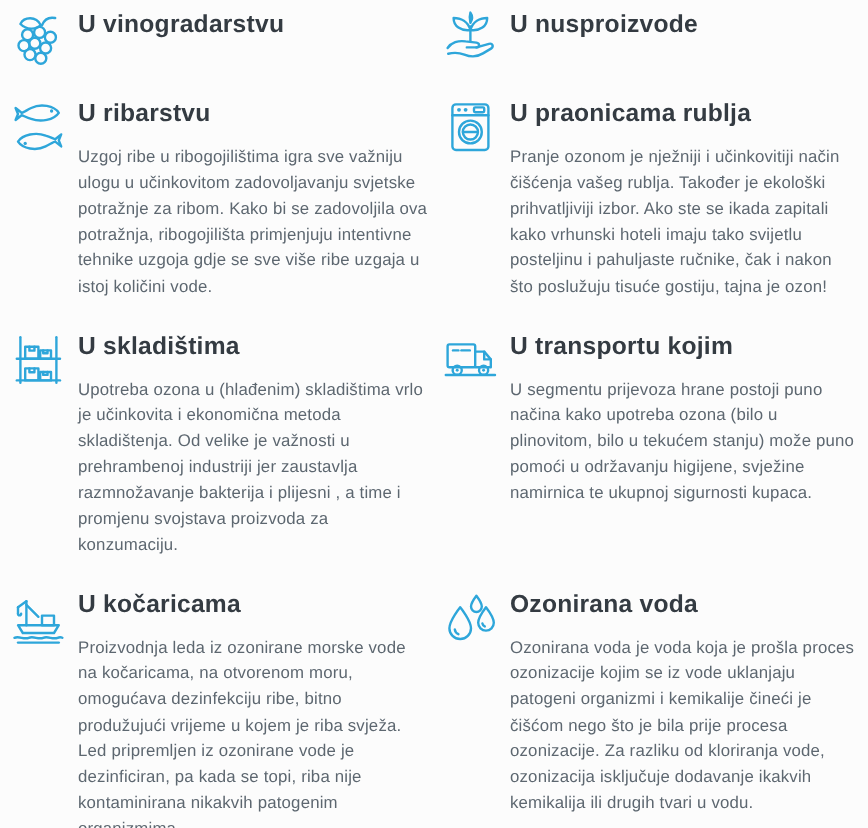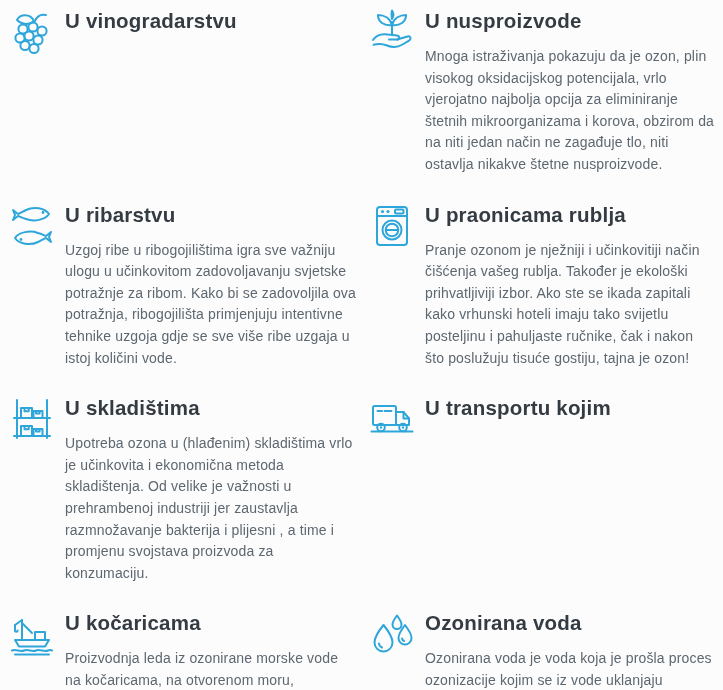--- a/index.html
+++ b/index.html
@@ -90,21 +90,20 @@
           <path d="M24 26 V14"></path>
           <path d="M24 17 C22 10 16 7 10 7 C10 14 16 18 24 17 Z"></path>
           <path d="M24 17 C26 10 32 7 38 7 C38 14 32 18 24 17 Z"></path>
           <path d="M24 11 C23.2 7.5 23.2 5 24 2.5 C25.8 5 25.8 8 24 11 Z"></path>
           <path d="M5 32 C8 27.5 14 25.5 20 26.5 L29 27.5 C32 28 32 31.5 29 31.5 L21 31.5"></path>
           <path d="M29 31.5 L39.5 28.5 C42.5 27.8 43.5 30.5 41.5 32.3 L34.5 36.5 C30 39.3 24 39.5 19 37.5 C14.5 35.8 9.5 35.8 5.5 36.8"></path>
         </svg>
       </div>
       <div class="content">
         <h3 class="title">U nusproizvode</h3>
-        <p class="body-text">Mnoga istraživanja pokazuju da je ozon, plin visokog oksidacijskog potencijala, vrlo vjerojatno najbolja opcija za eliminiranje štetnih mikroorganizama i korova, obzirom da na niti jedan način ne zagađuje tlo, niti ostavlja nikakve štetne nusproizvode.</p>
       </div>
     </section>
 
     <section class="item">
       <div class="icon-box">
         <svg viewBox="0 0 48 48" aria-hidden="true">
           <g transform="translate(4,3)">
             <path d="M37 9 C33 3 22 1 14 5 C10 7 7 9 6 9 L1 5 L3 10 L1 15 L6 11 C7 11 10 13 14 14 C22 17 33 15 37 9 Z"></path>
             <circle class="dot" cx="31" cy="7.5" r="1.4"></circle>
           </g>
@@ -172,20 +171,21 @@
           <circle class="dot" cx="13" cy="32.5" r="1.2"></circle>
           <circle cx="35" cy="32.5" r="3.8"></circle>
           <circle class="dot" cx="35" cy="32.5" r="1.2"></circle>
           <path d="M3.5 36.5 H44.5"></path>
           <path d="M9.5 16 h4.5"></path>
           <path d="M16.5 16 h7"></path>
         </svg>
       </div>
       <div class="content">
         <h3 class="title">U transportu kojim</h3>
+        <p class="body-text">U segmentu prijevoza hrane postoji puno načina kako upotreba ozona (bilo u plinovitom, bilo u tekućem stanju) može puno pomoći u održavanju higijene, svježine namirnica te ukupnoj sigurnosti kupaca.</p>
       </div>
     </section>
 
     <section class="item">
       <div class="icon-box">
         <svg viewBox="0 0 48 48" aria-hidden="true">
           <path d="M7 30 H41 L37 36.5 H11 Z"></path>
           <rect x="27" y="22" width="10" height="8"></rect>
           <path d="M14 30 V10"></path>
           <path d="M14 10 L7 15"></path>

